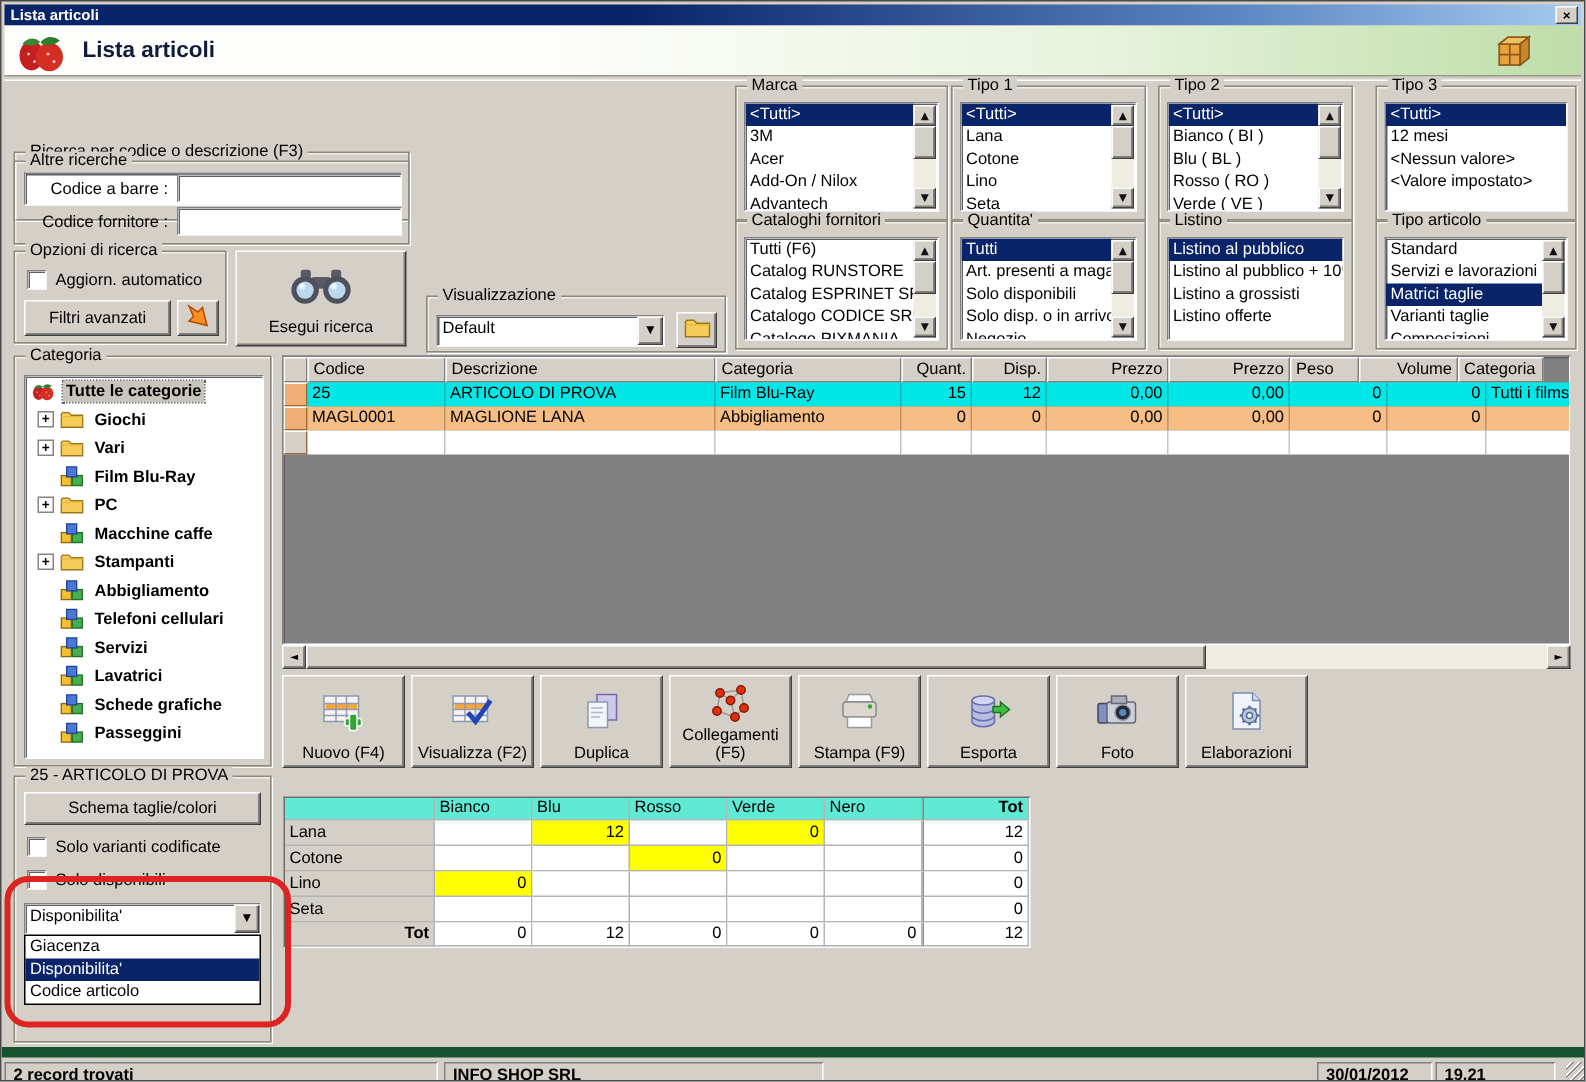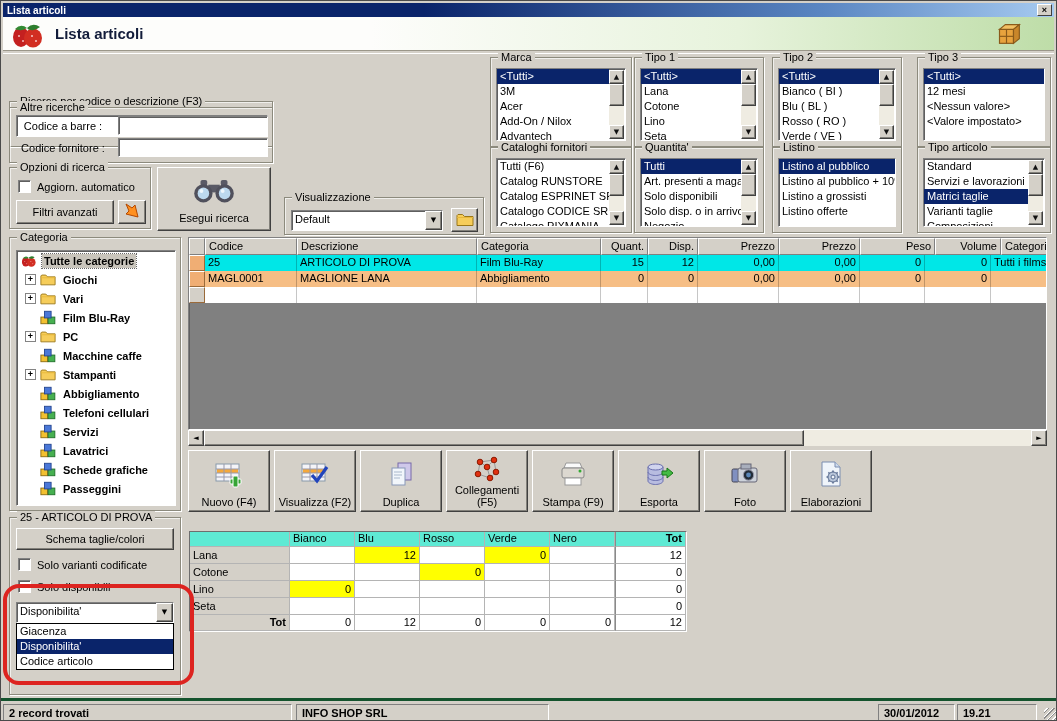--- a/index.html
+++ b/index.html
@@ -95,31 +95,31 @@
     line-height:16px;height:17px;background:#fff;text-align:right;overflow:hidden;white-space:nowrap;}
   .m-head{background:#5eead4;text-align:left;height:15px;line-height:13px;}
   .m-label{background:#D4D0C8;text-align:left;}
   .m-hl{background:#FFFF00;}
   .m-totcol{border-left:1px solid #8a8a8a;}
   .m-bold{font-weight:bold;}
   .m-tot-h{text-align:right;}
   .m-totrow{height:16px;line-height:15px;}
   .m-totlabel{text-align:right;}
   
-  #statusbar{position:absolute;left:0;top:697px;width:1057px;height:24px;background:#D4D0C8;border-top:3px solid #14532d;box-sizing:border-box;}
+  #statusbar{position:absolute;left:0;top:697px;width:1057px;height:24px;background:#D4D0C8;border-top:7px solid #14532d;box-sizing:border-box;}
   .sp{position:absolute;top:3px;height:19px;border:1px solid;border-color:#808080 #fff #fff #808080;line-height:16px;
     padding-left:5px;font-weight:bold;box-sizing:border-box;overflow:hidden;white-space:nowrap;}
   #sp1{left:2px;width:289px;}#sp2{left:295px;width:253px;}#sp3{left:586px;width:289px;}#sp4{left:877px;width:77px;}#sp5{left:956px;width:80px;}
   #grip{position:absolute;right:1px;bottom:1px;width:13px;height:13px;
     background:repeating-linear-gradient(135deg,transparent 0 2px,#fff 2px 3px,#8a8a8a 3px 4px);}
   
   #fs-search{left:8px;top:56px;width:264px;height:46px;margin-top:44px;}
   #search-input{left:6px;top:13px;width:252px;height:22px;}
   #fs-altre{left:8px;top:106px;width:264px;height:56px;}
-  .lab-r{position:absolute;width:98px;text-align:center;line-height:18px;}
+  .lab-r{position:absolute;width:98px;text-align:right;line-height:18px;}
   #fs-opzioni{left:8px;top:166px;width:142px;height:62px;}
   #btn-filtri{position:absolute;left:6px;top:32px;width:98px;height:24px;}
   #btn-arrow{position:absolute;left:108px;top:32px;width:28px;height:24px;display:flex;align-items:center;justify-content:center;}
   #btn-arrow svg{width:18px;height:18px;}
   #btn-esegui{position:absolute;left:156px;top:166px;width:114px;height:64px;display:flex;flex-direction:column;
     align-items:center;justify-content:space-between;padding:9px 2px 6px;}
   #btn-esegui svg{width:46px;height:27px;}
   #fs-visual{left:283px;top:196px;width:200px;height:38px;}
   #vis-combo{position:absolute;left:6px;top:12px;width:152px;height:21px;}
   #btn-folder{position:absolute;left:166px;top:10px;width:27px;height:24px;display:flex;align-items:center;justify-content:center;}
@@ -478,21 +478,21 @@
   <div id="grid">
       <div class="g-row g-head">
         <div class="g-hcell" style="width: 16px;"></div>
         <div class="g-hcell" style="width: 92px;">Codice</div>
         <div class="g-hcell" style="width: 180px;">Descrizione</div>
         <div class="g-hcell" style="width: 124px;">Categoria</div>
         <div class="g-hcell" style="width: 47px; text-align: right;">Quant.</div>
         <div class="g-hcell" style="width: 50px; text-align: right;">Disp.</div>
         <div class="g-hcell" style="width: 81px; text-align: right;">Prezzo</div>
         <div class="g-hcell" style="width: 81px; text-align: right;">Prezzo</div>
-        <div class="g-hcell" style="width: 75px; text-align: right;">Peso</div>
+        <div class="g-hcell" style="width: 46px; ">Peso</div>
         <div class="g-hcell" style="width: 66px; text-align: right;">Volume</div>
         <div class="g-hcell" style="width: 57px;">Categoria</div>
       </div>
       <div class="g-row cyan">
         <div class="g-sel"></div>
         <div class="g-cell" style="width: 92px;">25</div>
         <div class="g-cell" style="width: 180px;">ARTICOLO DI PROVA</div>
         <div class="g-cell" style="width: 124px;">Film Blu-Ray</div>
         <div class="g-cell" style="width: 47px; text-align: right;">15</div>
         <div class="g-cell" style="width: 50px; text-align: right;">12</div>

